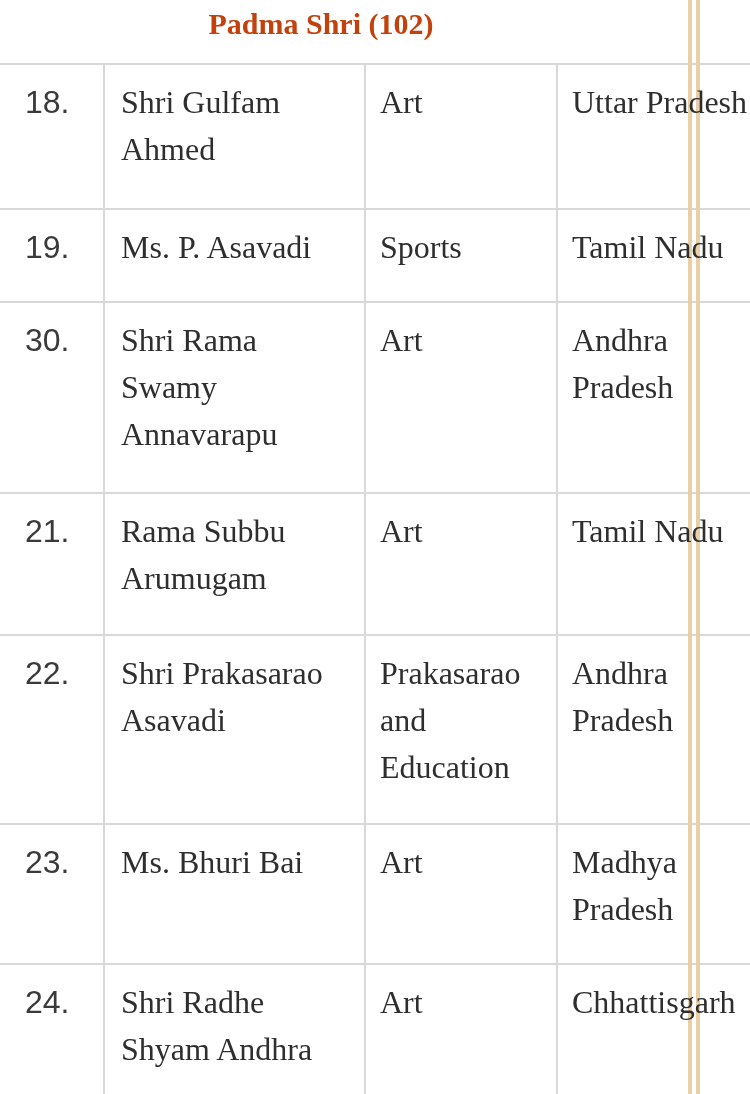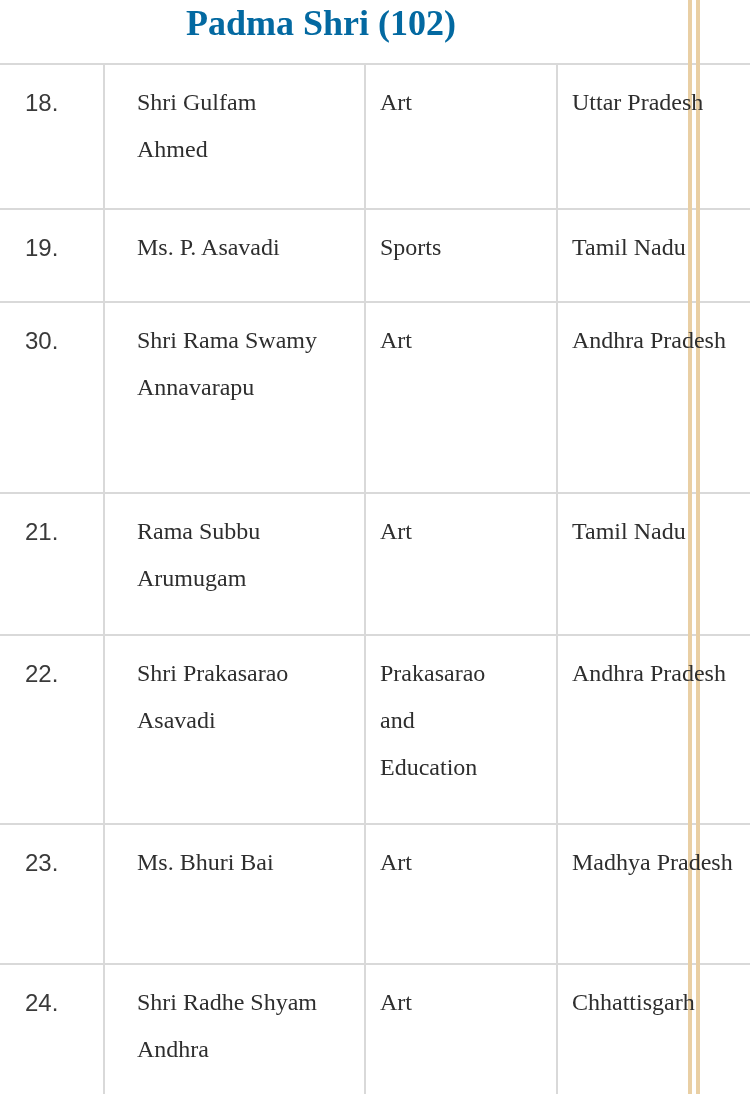--- a/index.html
+++ b/index.html
@@ -17,45 +17,45 @@
   .table-header {
     width: 750px;
     height: 65px;
     border-bottom: 2px solid #d9d9d9;
   }
   .table-title {
     width: 642px;
     text-align: center;
     font-family: "Liberation Serif", serif;
     font-weight: bold;
-    font-size: 36px;
+    font-size: 30px;
     line-height: 47px;
-    color: #0369a1;
+    color: #c2410c;
   }
   
   table.awards {
     position: relative;
     table-layout: fixed;
     width: 770px;
     border-collapse: collapse;
     border-style: hidden; 
   }
   table.awards td {
     border: 2px solid #d9d9d9;
     vertical-align: top;
-    font-size: 24px;
+    font-size: 32px;
     line-height: 47px;
   }
   td.serial {
     padding: 14px 10px 30px 25px;
     font-family: "Liberation Sans", sans-serif;
     font-size: 27px;
     color: #3a3a3a;
   }
-  td.name  { padding: 14px 35px 30px 32px; }
+  td.name  { padding: 14px 35px 30px 16px; }
   td.field { padding: 14px 56px 30px 14px; }
   td.state { padding: 14px 22px 30px 14px; }
   
   td span, .table-title {
     position: relative;
     z-index: 2;
     display: inline-block;
   }
   
   tr.r0 { height: 144px; }

